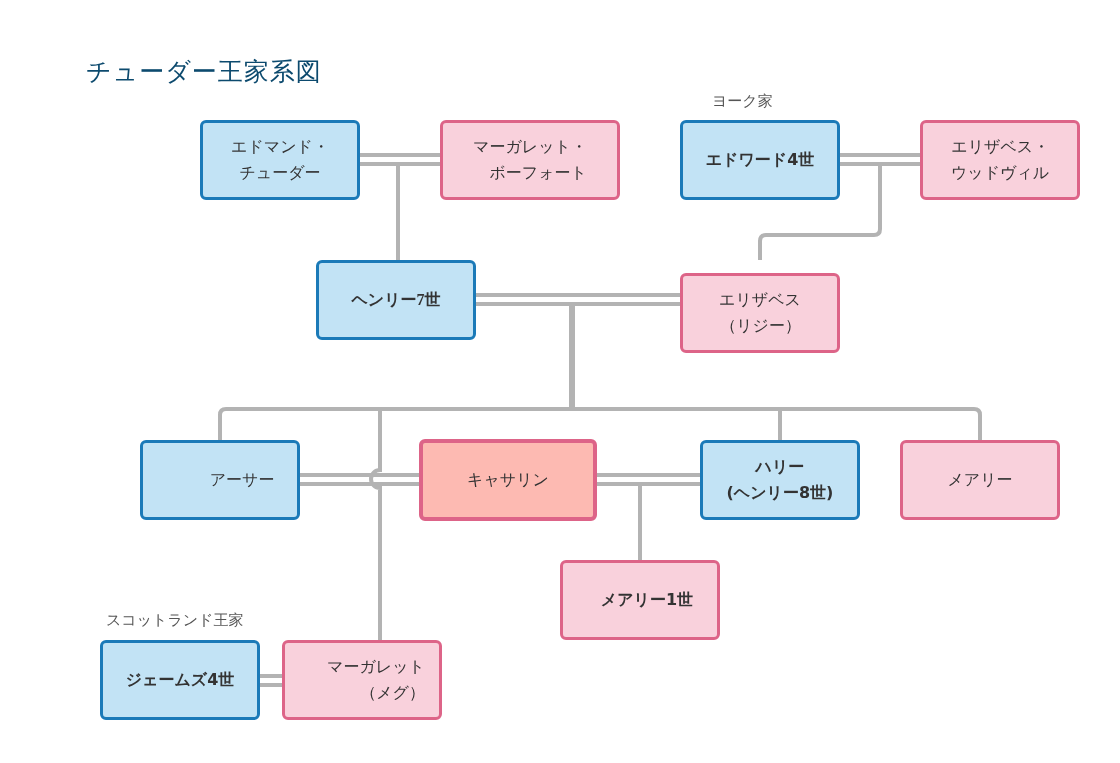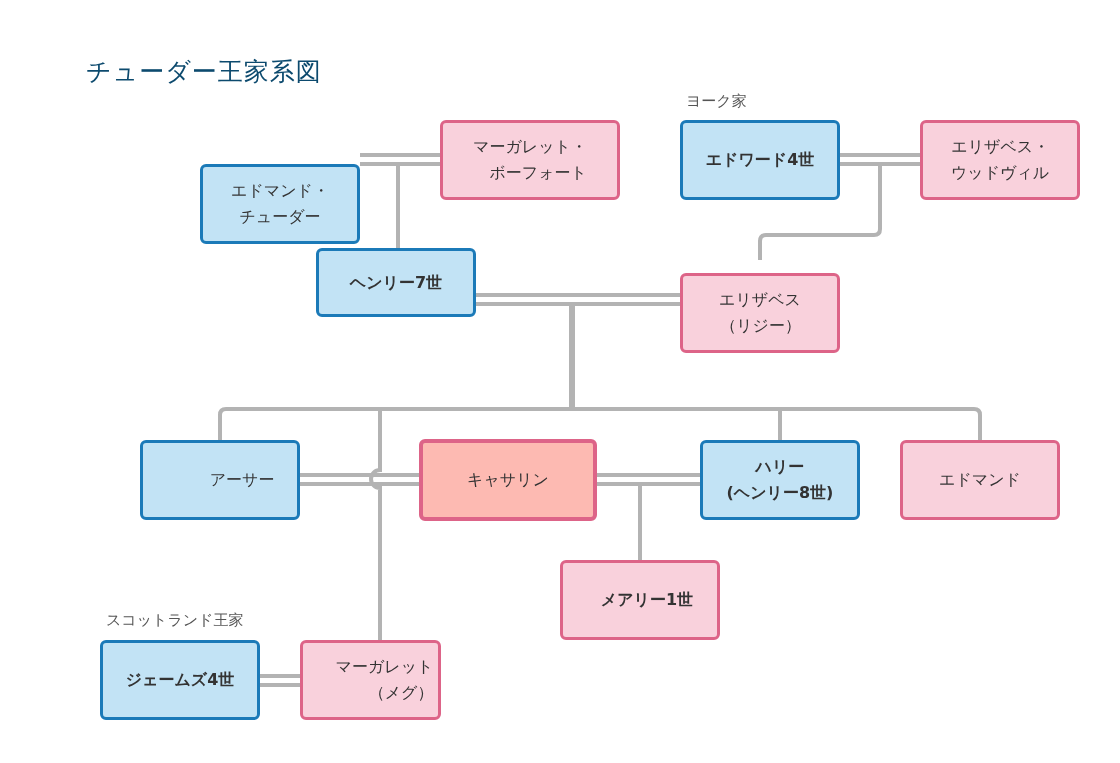--- a/index.html
+++ b/index.html
@@ -54,38 +54,38 @@
   </g>
   <line x1="640" y1="484" x2="640" y2="560" stroke-width="4"></line>
 
   <g>
     <line x1="260" y1="676" x2="300" y2="676" stroke-width="4"></line>
     <line x1="260" y1="685" x2="300" y2="685" stroke-width="4"></line>
   </g>
 </svg>
 
 <div class="title">チューダー王家系図</div>
-<div class="group-label" style="left:686px; top:92px;">ヨーク家</div>
+<div class="group-label" style="left:712px; top:92px;">ヨーク家</div>
 <div class="group-label" style="left:106px; top:611px;">スコットランド王家</div>
 
-<div class="node male" style="left:200px; top:120px; width:160px; height:80px;margin-top:44px;">エドマンド・
+<div class="node male" style="left:200px; top:120px; width:160px; height:80px;">エドマンド・
 チューダー</div>
 <div class="node female" style="left:440px; top:120px; width:180px; height:80px;">マーガレット・
 ボーフォート</div>
 <div class="node male bold" style="left:680px; top:120px; width:160px; height:80px;">エドワード4世</div>
 <div class="node female" style="left:920px; top:120px; width:160px; height:80px;">エリザベス・
 ウッドヴィル</div>
 
-<div class="node male bold" style="left:316px; top:248px; width:160px; height:69px;">ヘンリー7世</div>
+<div class="node male bold" style="left:316px; top:260px; width:160px; height:80px;font-family:Liberation Serif, serif;">ヘンリー7世</div>
 <div class="node female" style="left:680px; top:260px; width:160px; height:80px;margin-top:13px;">エリザベス
 （リジー）</div>
 
 <div class="node male" style="left:140px; top:440px; width:160px; height:80px;padding-left:44px;">アーサー</div>
 <div class="node focus" style="left:419px; top:439px; width:178px; height:82px;">キャサリン</div>
 <div class="node male bold" style="left:700px; top:440px; width:160px; height:80px;">ハリー
 (ヘンリー8世)</div>
-<div class="node female" style="left:900px; top:440px; width:160px; height:80px;">エドマンド</div>
+<div class="node female" style="left:900px; top:440px; width:160px; height:80px;">メアリー</div>
 
 <div class="node female bold" style="left:560px; top:560px; width:160px; height:80px;padding-left:14px;">メアリー1世</div>
 
 <div class="node male bold" style="left:100px; top:640px; width:160px; height:80px;">ジェームズ4世</div>
-<div class="node female" style="left:300px; top:640px; width:141px; height:80px;padding-left:28px;">マーガレット
+<div class="node female" style="left:282px; top:640px; width:160px; height:80px;padding-left:28px;">マーガレット
 （メグ）</div>
 
 </body></html>

